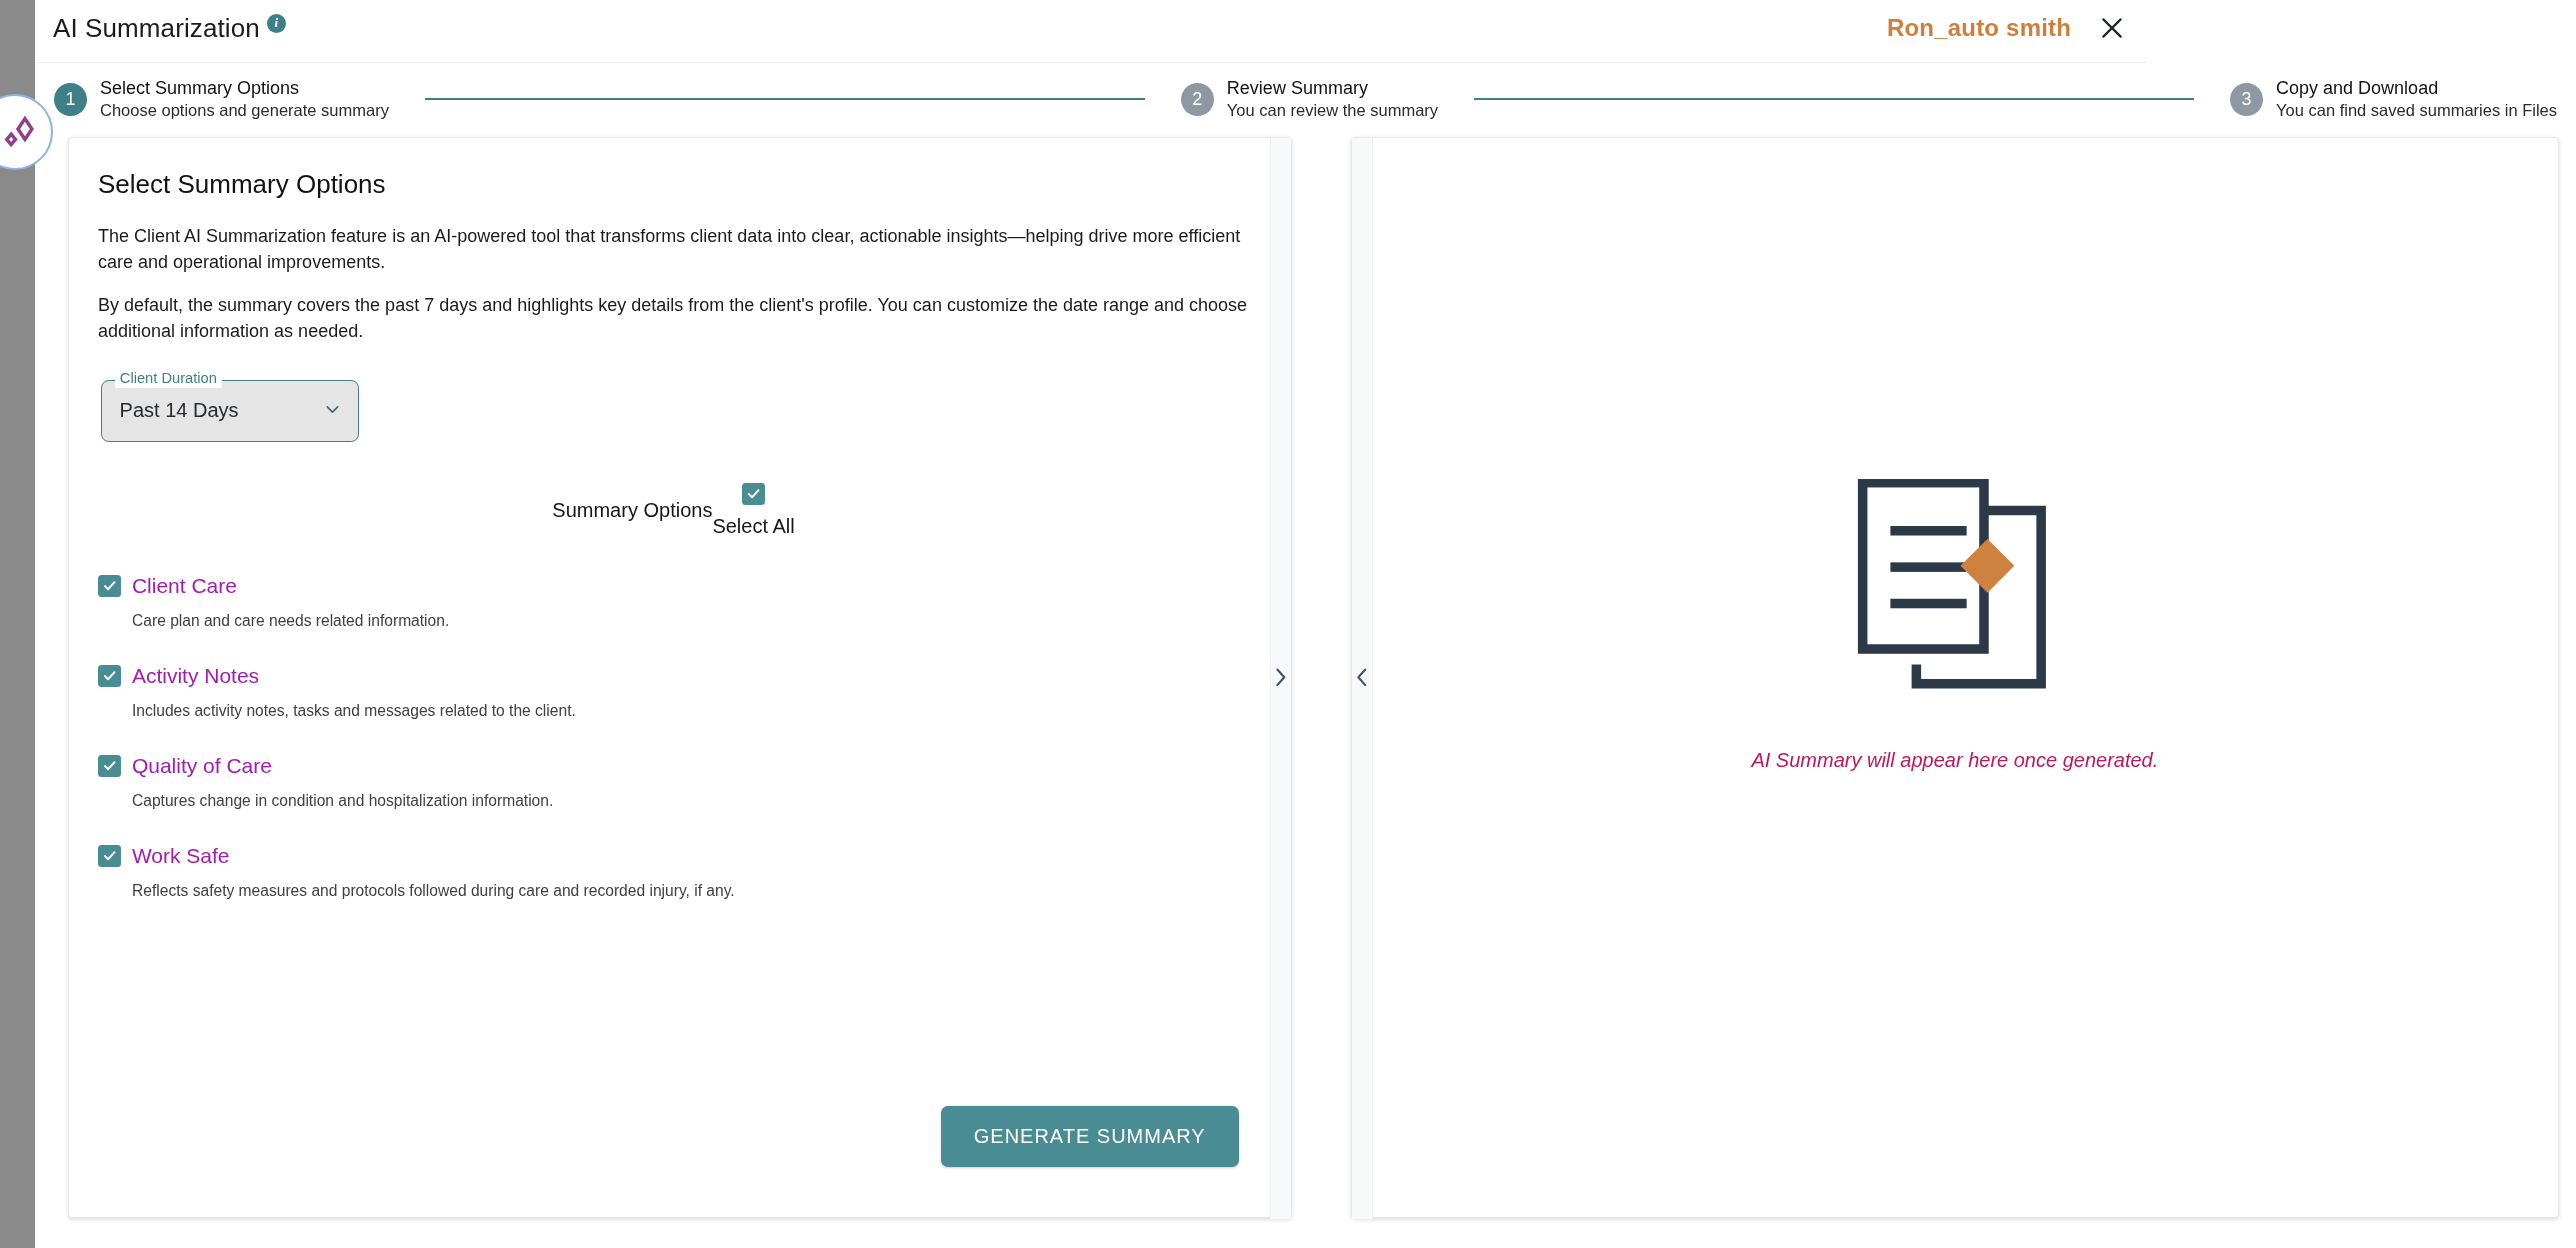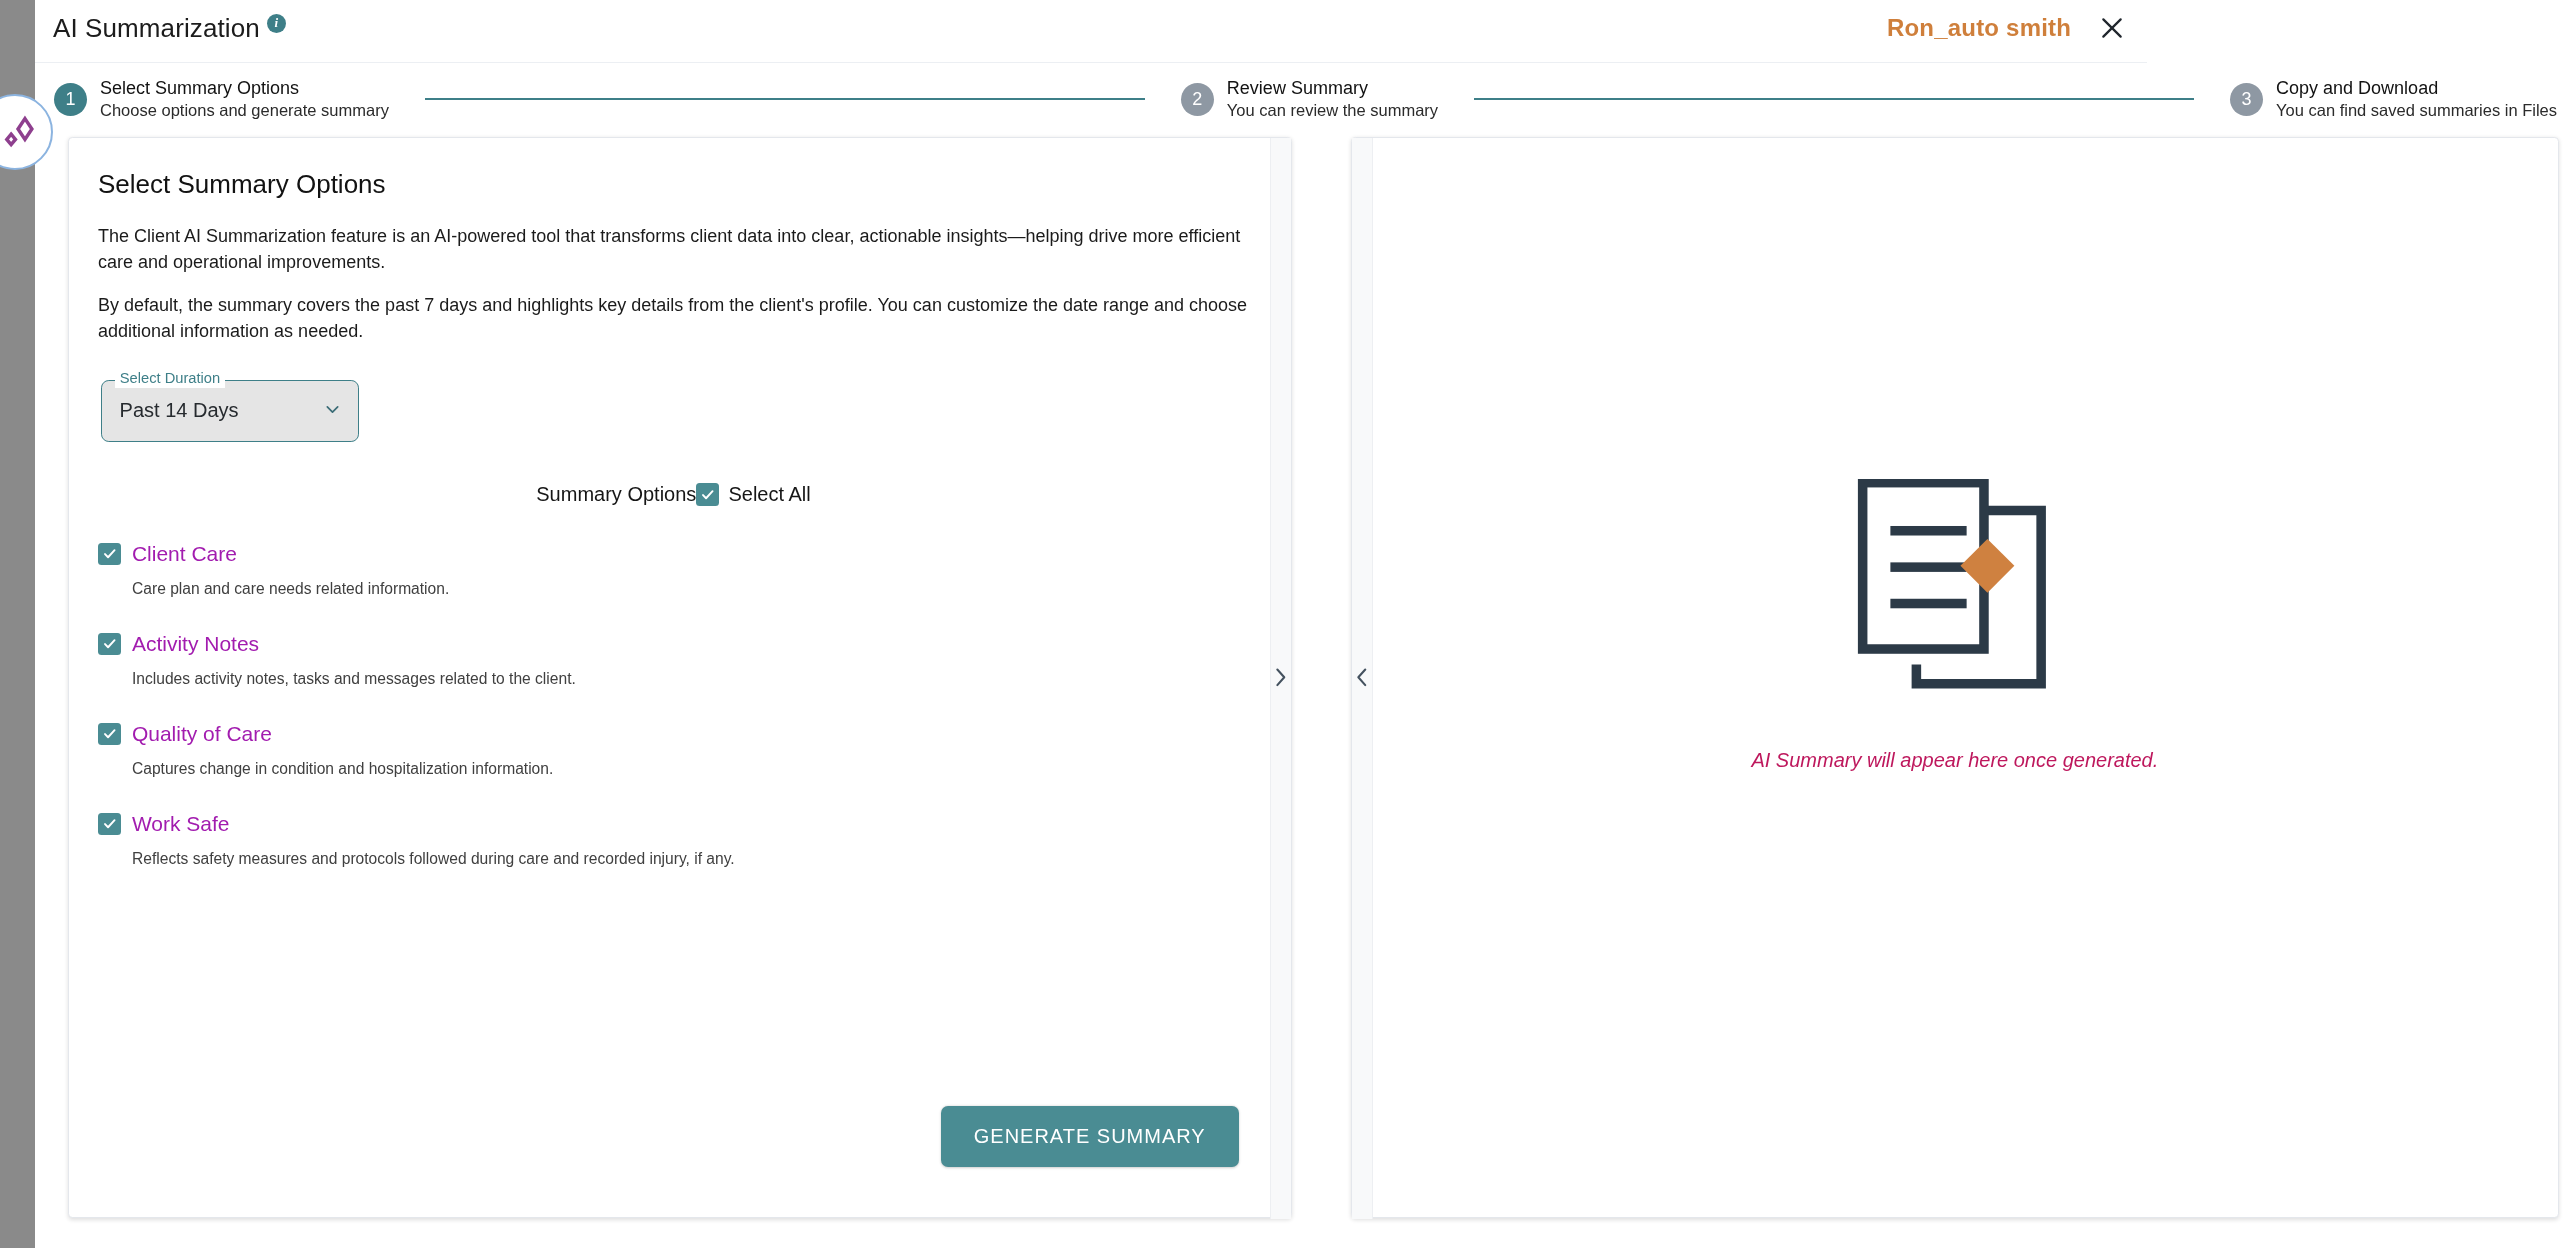--- a/index.html
+++ b/index.html
@@ -157,21 +157,21 @@
   }
   .select-value { font-size: 20px; color: #262a2e; }
 
   
   .opts-head {
     display: flex; align-items: center; justify-content: center;
     margin-top: 41px; padding-right: 7px;
   }
   .opts-title { font-size: 20px; color: #161616; }
   .selectall {
-    display: flex; align-items: center; gap: 9.5px; cursor: pointer;
+    display: flex; align-items: center; gap: 9.5px; cursor: pointer; flex-direction: column;
   }
   .selectall-label { font-size: 20px; color: #161616; }
 
   .cb {
     width: 22.6px; height: 22.6px; border-radius: 3.5px;
     background: #4a8c93; flex: 0 0 auto;
     display: flex; align-items: center; justify-content: center;
     cursor: pointer;
   }
   .cb svg { display: block; }
@@ -275,21 +275,21 @@
 
         <div class="select-wrap">
           <div class="select-box">
             <span class="select-value">Past 14 Days</span>
             <span>
               <svg width="19" height="19" viewBox="0 0 22 22">
                 <path d="M5 8 L11 14 L17 8" fill="none" stroke="#3c6d77" stroke-width="2" stroke-linecap="round" stroke-linejoin="round"></path>
               </svg>
             </span>
           </div>
-          <span class="select-legend">Select Duration</span>
+          <span class="select-legend">Client Duration</span>
         </div>
 
         <div class="opts-head">
           <span class="opts-title">Summary Options</span>
           <span class="selectall">
             <span class="cb">
               <svg width="15.6" height="15.6" viewBox="0 0 18 18">
                   <path d="M3.5 9.3 L7 13 L14.5 4.8" fill="none" stroke="#ffffff" stroke-width="2.2" stroke-linecap="round" stroke-linejoin="round"></path>
                 </svg>
             </span>

